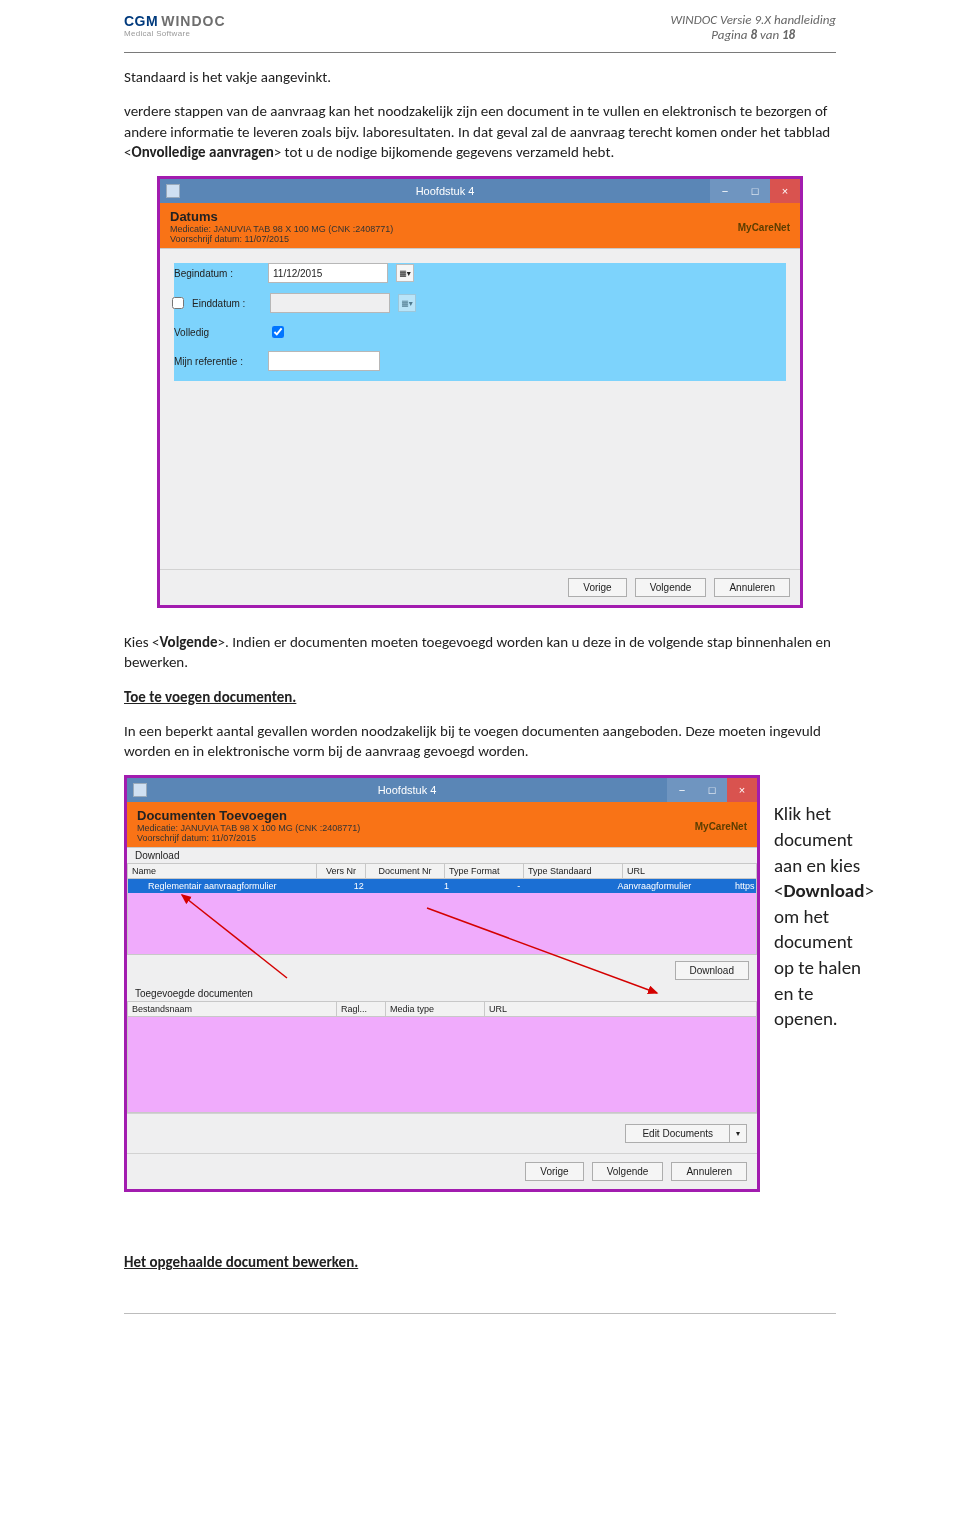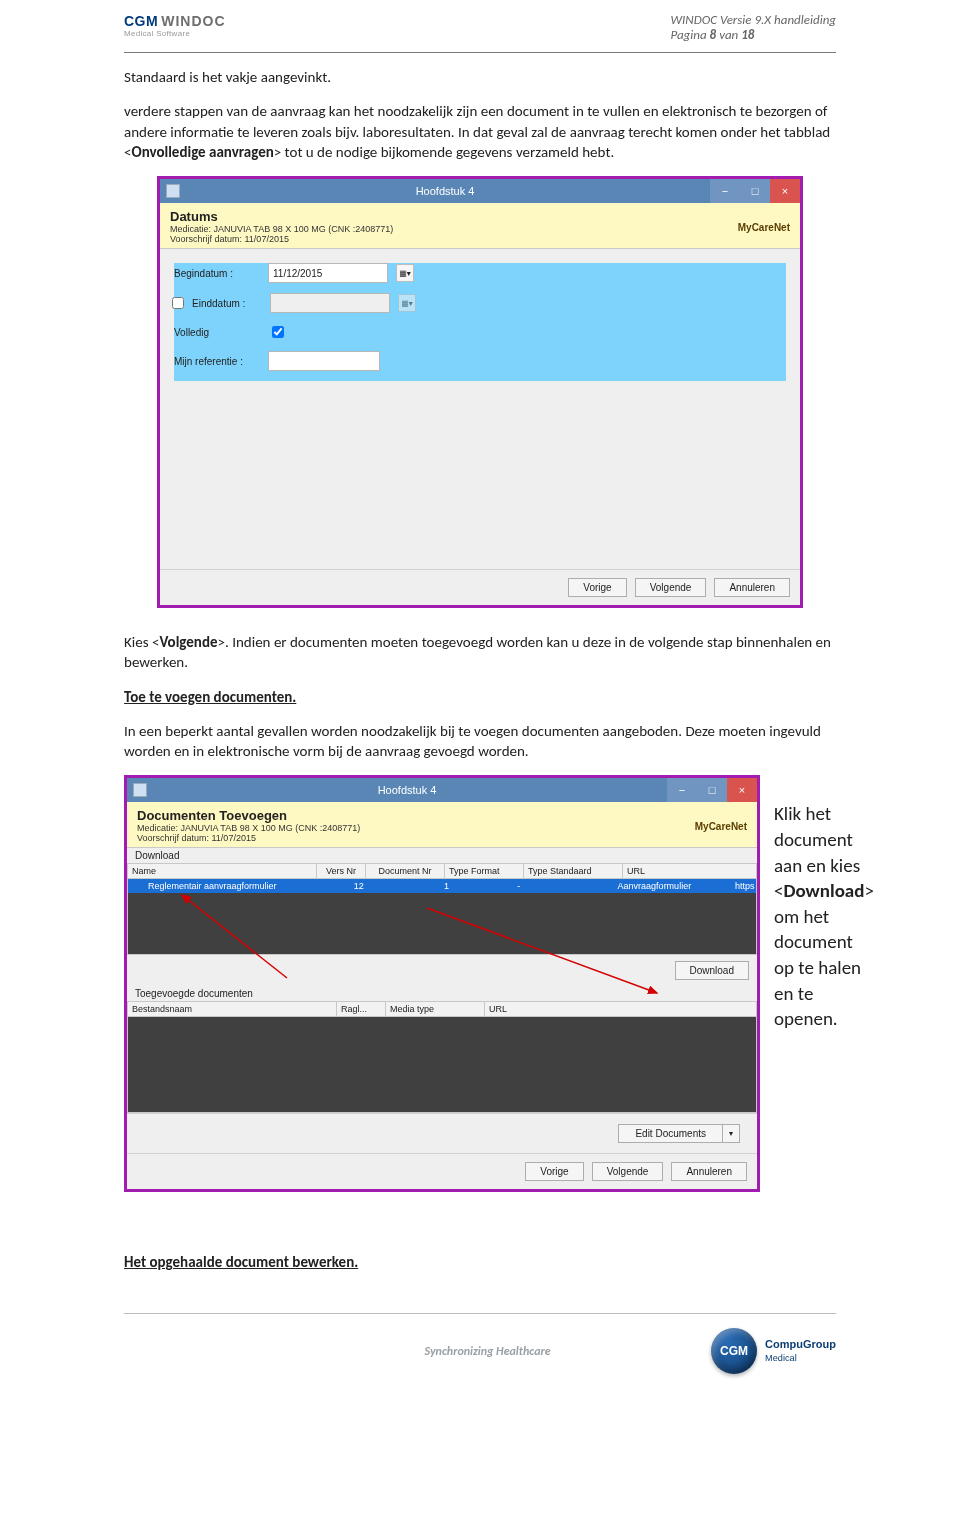--- a/index.html
+++ b/index.html
@@ -2,76 +2,76 @@
 <html><head>
 <meta charset="utf-8">
 <style>
   body{margin:0;font-family:Calibri,Arial,sans-serif;font-size:15px;color:#222;background:#fff}
   .page{width:772px;margin:0 auto;position:relative;min-height:1521px;box-sizing:border-box}
   .doc-header{padding:12px 30px 6px 30px;display:flex;justify-content:space-between;align-items:flex-start}
   .logo{font-family:Arial,sans-serif}
   .logo-b1{color:#003a7d;font-weight:700;font-size:14px;letter-spacing:.5px}
   .logo-b2{color:#6e6e6e;font-weight:700;font-size:14px;letter-spacing:1px;margin-left:3px}
   .logo-sub{color:#999;font-size:8px;letter-spacing:.3px}
-  .hdr-right{text-align:left;font-style:italic;font-size:13px;color:#666}
+  .hdr-right{text-align:center;font-style:italic;font-size:13px;color:#666}
   .hdr-right-line2{font-size:13px}
   hr.top{margin:4px 30px 0 30px;border:none;border-top:1px solid #7a7a7a}
   .content{padding:14px 30px 0 30px}
   p{margin:0 0 14px 0;line-height:1.35}
   .b{font-weight:700}
   .u{text-decoration:underline}
 
   
   .app-window{width:640px;margin:10px auto 24px auto;border:3px solid #a21caf;background:#efeff0;font-family:"Segoe UI",Tahoma,Arial,sans-serif;font-size:10px;color:#222}
   .titlebar{background:#5a86b6;color:#fff;height:24px;display:flex;align-items:center;justify-content:space-between;padding:0 0 0 6px;font-size:11px}
   .titlebar-left{display:flex;align-items:center;gap:6px}
   .title-icon{width:12px;height:12px;background:#cfe0f2;border:1px solid #9ab}
   .titlebar-center{flex:1;text-align:center}
   .win-btns{display:flex;height:100%}
   .win-btn{width:30px;height:100%;display:flex;align-items:center;justify-content:center;color:#fff;font-size:11px}
   .win-btn.close{background:#d9534f}
   .win-btn.max,.win-btn.min{background:#6f95c0}
-  .panel-head{padding:6px 10px 4px 10px;border-bottom:1px solid #c9c9c9;background:#fef9c3}
+  .panel-head{padding:6px 10px 4px 10px;border-bottom:1px solid #c9c9c9;background:#f97316}
   .panel-head h3{margin:0;font-size:13px;font-weight:700}
   .panel-sub{font-size:9px;color:#333}
   .mycarenet{float:right;font-size:10px;color:#5b3d00;font-weight:700;margin-top:-22px}
   .body-area{background:#efeff0;padding:14px 14px 6px 14px;min-height:300px;display:flex;flex-direction:column}
   .form{background:#7dd3fc}
   .form-row{display:flex;align-items:center;gap:8px;margin-bottom:10px;font-size:10px}
   .form-row label{width:86px;text-align:left}
   .chk{width:12px;height:12px}
   .date-input{width:110px;height:18px;border:1px solid #b7b7b7;background:#fff;font-size:10px;padding:0 4px;display:flex;align-items:center;justify-content:space-between}
   .date-input.disabled{background:#efeff0;color:#999}
   .cal-btn{width:16px;height:16px;border:1px solid #bcbcbc;background:#f6f6f6;font-size:8px;display:flex;align-items:center;justify-content:center}
   .text-input{width:110px;height:18px;border:1px solid #b7b7b7;background:#fff}
   .btn-row{display:flex;justify-content:flex-end;gap:8px;padding:8px 10px;border-top:1px solid #d2d2d2;background:#efeff0}
   .btn{border:1px solid #adadad;background:#f5f5f5;padding:3px 14px;font-size:10px;cursor:pointer}
 
   
   .body-area2{background:#efeff0}
   .group-label{font-size:10px;padding:2px 8px}
-  .grid{border:1px solid #c8c8c8;background:#404040;font-size:9px}
+  .grid{border:1px solid #c8c8c8;background:#f0abfc;font-size:9px}
   .grid-head{display:flex;background:#f2f2f2;border-bottom:1px solid #c8c8c8}
   .grid-head div{padding:2px 4px;border-right:1px solid #c8c8c8;white-space:nowrap;overflow:hidden;text-overflow:ellipsis}
   .grid-head div:last-child{border-right:none}
   .grid-row{display:flex}
   .grid-row.sel{background:#1b6fd4;color:#fff}
   .grid-row div{padding:2px 20px;border-right:1px solid transparent;white-space:nowrap;overflow:hidden;text-overflow:ellipsis}
   .col-name{width:180px}
   .col-vers{width:40px;text-align:center}
   .col-docnr{width:70px;text-align:center}
   .col-tf{width:70px}
   .col-ta{width:90px}
   .col-url{flex:1}
   .colb-bestand{width:200px}
   .colb-ragl{width:40px}
   .colb-media{width:90px}
   .colb-url{flex:1}
   .dl-row{display:flex;justify-content:flex-end;padding:6px 8px}
-  .edit-row{display:flex;justify-content:flex-end;gap:0;padding:10px 17px;border-top:1px solid #d2d2d2}
+  .edit-row{display:flex;justify-content:flex-end;gap:0;padding:10px 10px;border-top:1px solid #d2d2d2}
   .edit-btn{border:1px solid #adadad;background:#f5f5f5;padding:3px 16px;font-size:10px}
   .drop-btn{border:1px solid #adadad;border-left:none;background:#f5f5f5;width:16px;font-size:8px;display:flex;align-items:center;justify-content:center}
 
   
   .arrow-svg{position:absolute;pointer-events:none}
 
   
   hr.bot{margin:40px 30px 0 30px;border:none;border-top:1px solid #bcbcbc}
   .footer{padding:14px 30px 20px 30px;display:flex;justify-content:space-between;align-items:center}
   .sync{flex:1;text-align:center;font-size:12px;color:#9aa0a6;font-style:italic;font-weight:700}
@@ -243,24 +243,14 @@
   <div class="side-note" style="flex:1;padding-top:26px">
     <span>Klik het document aan en kies &lt;</span><span class="b">Download</span><span>&gt; om het document op te halen en te openen.</span>
   </div>
 </div>
 
 <p class="b u" style="margin-top:60px">Het opgehaalde document bewerken.</p>
 
 </div>
 
 <hr class="bot">
-<div class="footer">
-  <div style="width:140px"></div>
-  <div class="sync">Synchronizing Healthcare</div>
-  <div class="cgm-badge">
-    <div class="cgm-circle">CGM</div>
-    <div class="cgm-text">
-      <span>CompuGroup</span><br><small>Medical</small>
-    </div>
-  </div>
-</div>
 
 </div>
 
 </body></html>

